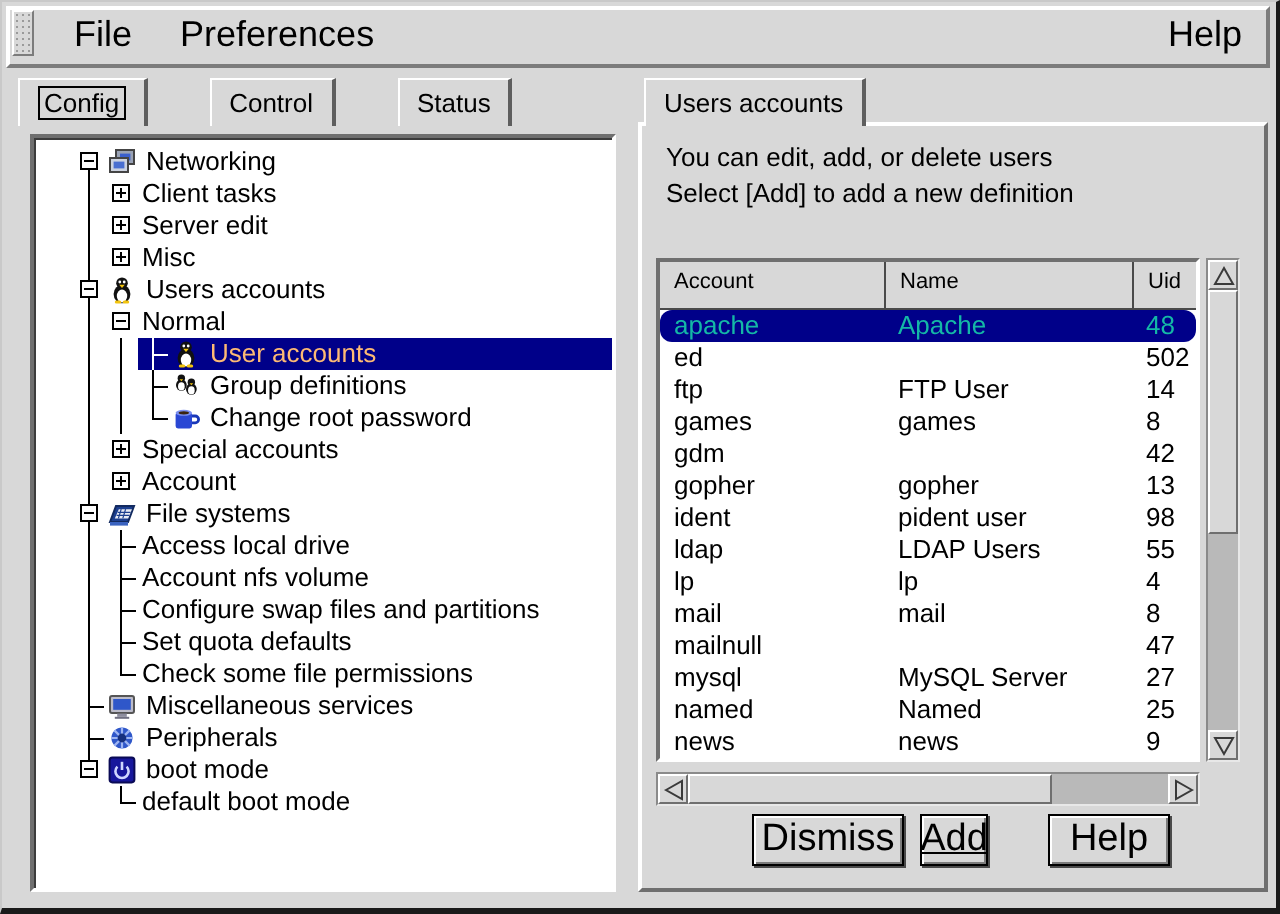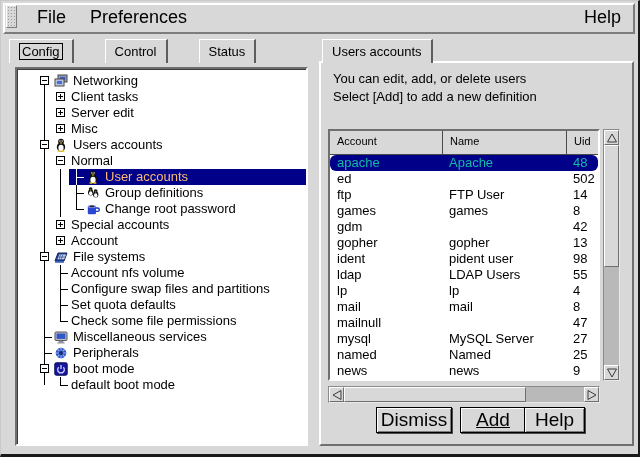--- a/index.html
+++ b/index.html
@@ -75,21 +75,21 @@
   .vthumb{position:absolute;left:0;top:15px;width:15px;height:122px;box-sizing:border-box;background:var(--bg);
     border:1px solid;border-color:#ffffff #6f6f6f #6f6f6f #ffffff;}
   .hthumb{position:absolute;left:15px;top:0;width:182px;height:15px;box-sizing:border-box;background:var(--bg);
     border:1px solid;border-color:#ffffff #6f6f6f #6f6f6f #ffffff;}
   
   .btn{position:absolute;top:344px;height:26px;box-sizing:border-box;background:var(--bg);font-size:19px;
     font-family:"Liberation Sans",sans-serif;border:1px solid #000;
     box-shadow:inset 1px 1px 0 #fff,inset -1px -1px 0 #7c7c7c,1px 1px 0 #4a4a4a;
     display:flex;align-items:center;justify-content:center;}
   .btn-dismiss{left:55px;width:76px;}
-  .btn-add{left:139px;width:66px;text-decoration:underline;}
+  .btn-add{left:139px;width:34px;text-decoration:underline;}
   .btn-help{left:203px;width:61px;}
 </style>
 </head>
 <body>
 
 <div class="window">
 
   <div class="menubar">
     <div class="grip"></div>
     <span class="menu-item">File</span>
@@ -254,20 +254,27 @@
                 <polygon points="1,11 10,11 10,12.8 1,12.8" fill="#3a63c0"></polygon>
               </svg>
             </span>
             <span class="tlabel">File systems</span>
           </span>
         </div>
         <div class="trow">
           <span class="gcell line"></span>
           <span class="rbody">
             <span class="mark branch"></span>
+            <span class="tlabel">Access local drive</span>
+          </span>
+        </div>
+        <div class="trow">
+          <span class="gcell line"></span>
+          <span class="rbody">
+            <span class="mark branch"></span>
             <span class="tlabel">Account nfs volume</span>
           </span>
         </div>
         <div class="trow">
           <span class="gcell line"></span>
           <span class="rbody">
             <span class="mark branch"></span>
             <span class="tlabel">Configure swap files and partitions</span>
           </span>
         </div>

